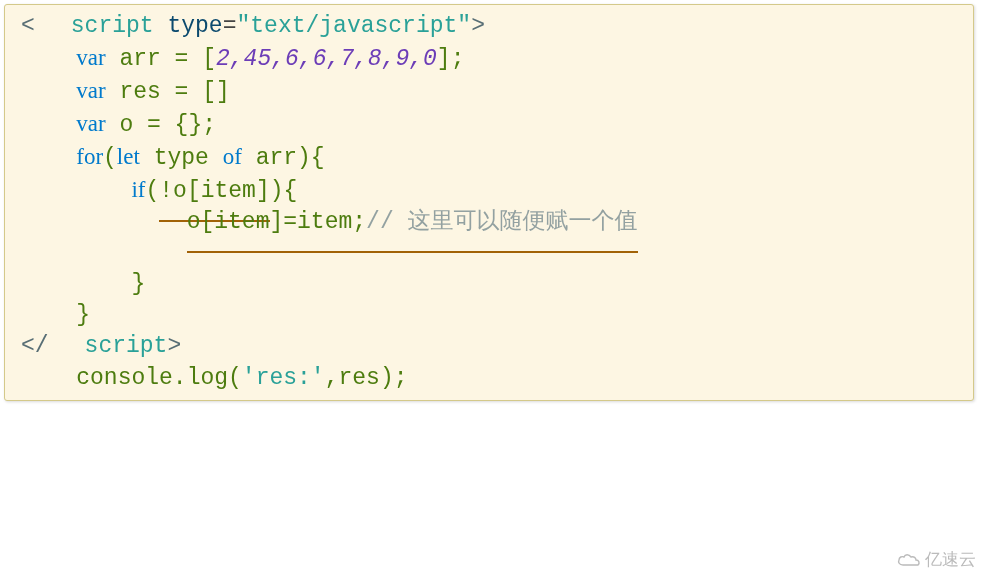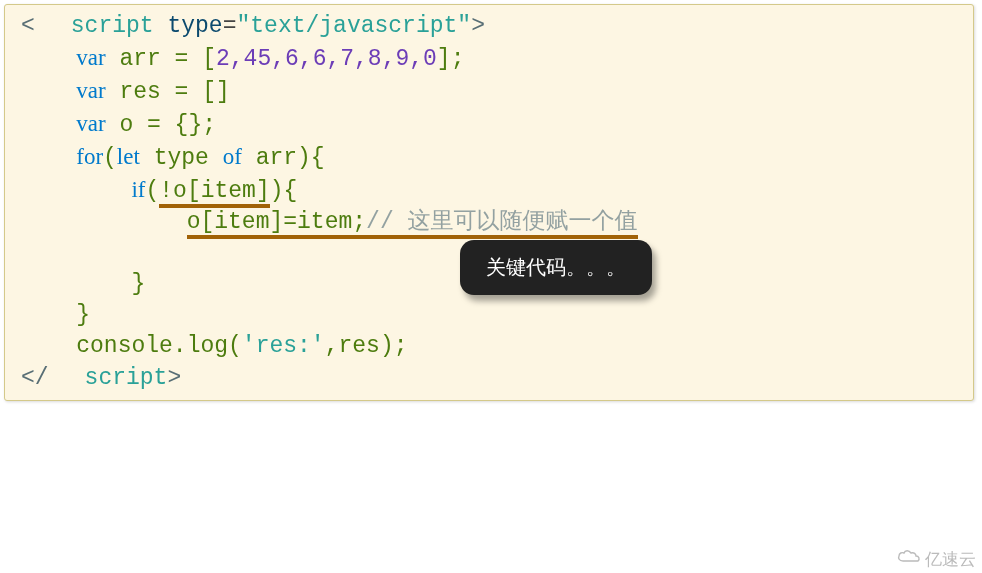--- a/index.html
+++ b/index.html
@@ -24,27 +24,27 @@
     line-height: 1.35;
     padding: 0 16px;
     position: relative;
   }
   .c-default { color: #444; }
   .c-tag { color: #2aa198; margin-left: 36px; }
   .c-attr { color: #0c4a6e; }
   .c-string { color: #2aa198; }
   .c-punct { color: #586e75; }
   .c-keyword { color: #007acc; font-family: Liberation Serif, serif; }
-  .c-number { color: #6c3db7; }
+  .c-number { color: #6c3db7; font-style: italic; }
   .c-comment { color: #93a1a1; }
   .c-black { color: #4d7c0f; }
 
   .underline-red {
-    border-bottom: 4px solid #a16207;
-    padding-bottom: 0;
+    border-bottom: 2px solid #a16207;
+    padding-bottom: 16px;
   }
 
   .tooltip {
     position: absolute;
     background: #222;
     color: #fff;
     font-size: 20px;
     font-family: "Microsoft YaHei", sans-serif;
     padding: 14px 26px;
     border-radius: 14px;
@@ -54,21 +54,21 @@
   }
 
   .logo {
     position: absolute;
     right: 6px;
     bottom: 2px;
     font-size: 17px;
     color: #bbb;
     font-family: "Microsoft YaHei", sans-serif;
     display: flex;
-    align-items: flex-start;
+    align-items: center;
   }
   .logo svg { margin-right: 3px; }
 </style>
 </head>
 <body>
 
 <div class="code-container">
 
   <div class="line"><span class="c-punct">&lt;</span><span class="c-tag">script</span><span class="c-default"> </span><span class="c-attr">type</span><span class="c-default">=</span><span class="c-string">"</span><span class="c-string">text/javascript</span><span class="c-string">"</span><span class="c-punct">&gt;</span></div>
 
@@ -85,25 +85,24 @@
   <div class="line"><span class="c-black">        </span><span class="c-keyword">if</span><span class="c-black">(</span><span class="c-black underline-red">!o[item]</span><span class="c-black">){</span></div>
 
   <div class="line"><span class="c-black">            </span><span class="c-black underline-red">o[item]=item;</span><span class="c-comment underline-red">// 这里可以随便赋一个值</span></div>
 
   <div class="line"><span class="c-black">            </span></div>
 
   <div class="line"><span class="c-black">        </span><span class="c-black">}</span></div>
 
   <div class="line"><span class="c-black">    </span><span class="c-black">}</span></div>
 
+  <div class="line"><span class="c-punct">&lt;/</span><span class="c-tag">script</span><span class="c-punct">&gt;</span></div>
+
   <div class="line"><span class="c-black">    </span><span class="c-black">console.log(</span><span class="c-string">'res:'</span><span class="c-black">,res);</span></div>
 
-  <div class="line"><span class="c-punct">&lt;/</span><span class="c-tag">script</span><span class="c-punct">&gt;</span></div>
-
-  <div class="tooltip">关键代码。。。</div>
 
 </div>
 
 <div class="logo">
   <svg width="26" height="16" viewBox="0 0 26 16">
     <path d="M7 13 C3 13 2 10 3 8 C3 5 6 4 8 5 C9 2 13 2 15 5 C18 4 20 6 20 8 C23 8 24 11 22 13 Z" fill="none" stroke="#bbb" stroke-width="1.4"></path>
   </svg>
   <span>亿速云</span>
 </div>
 

